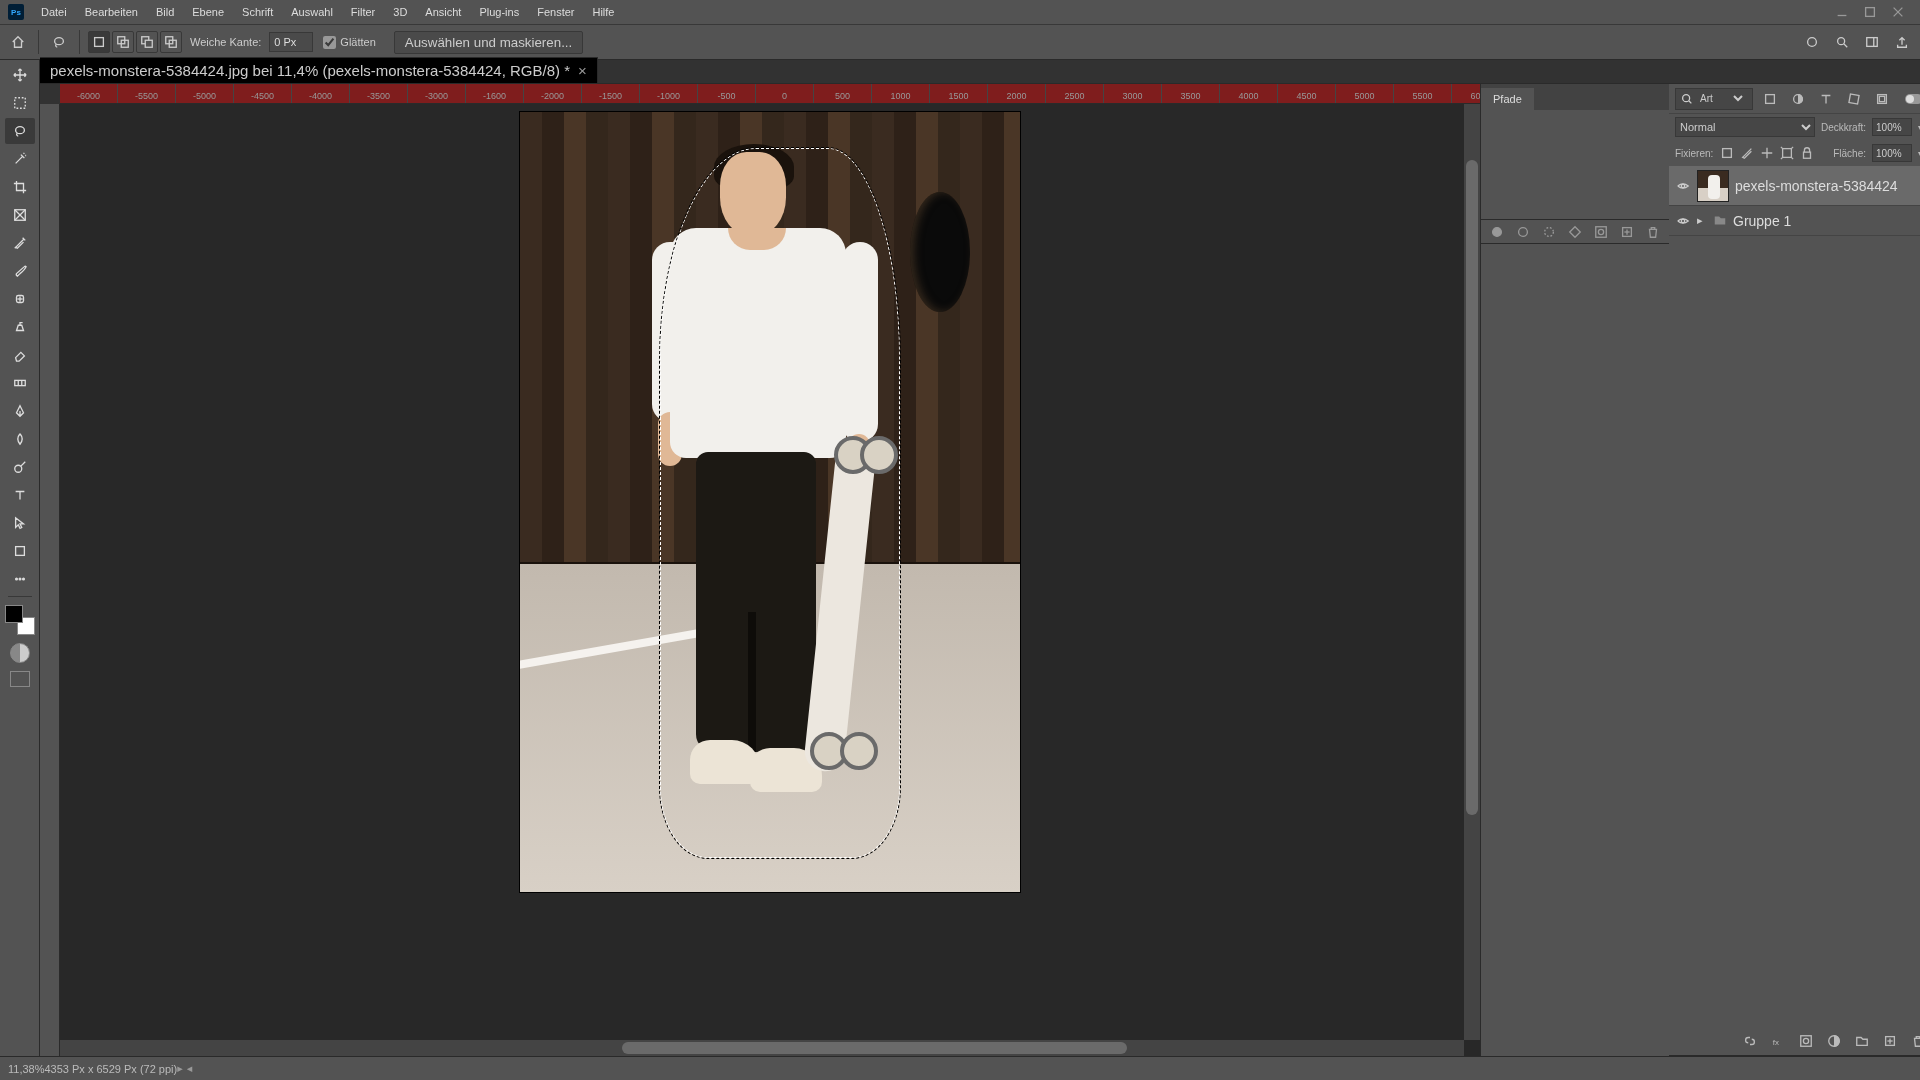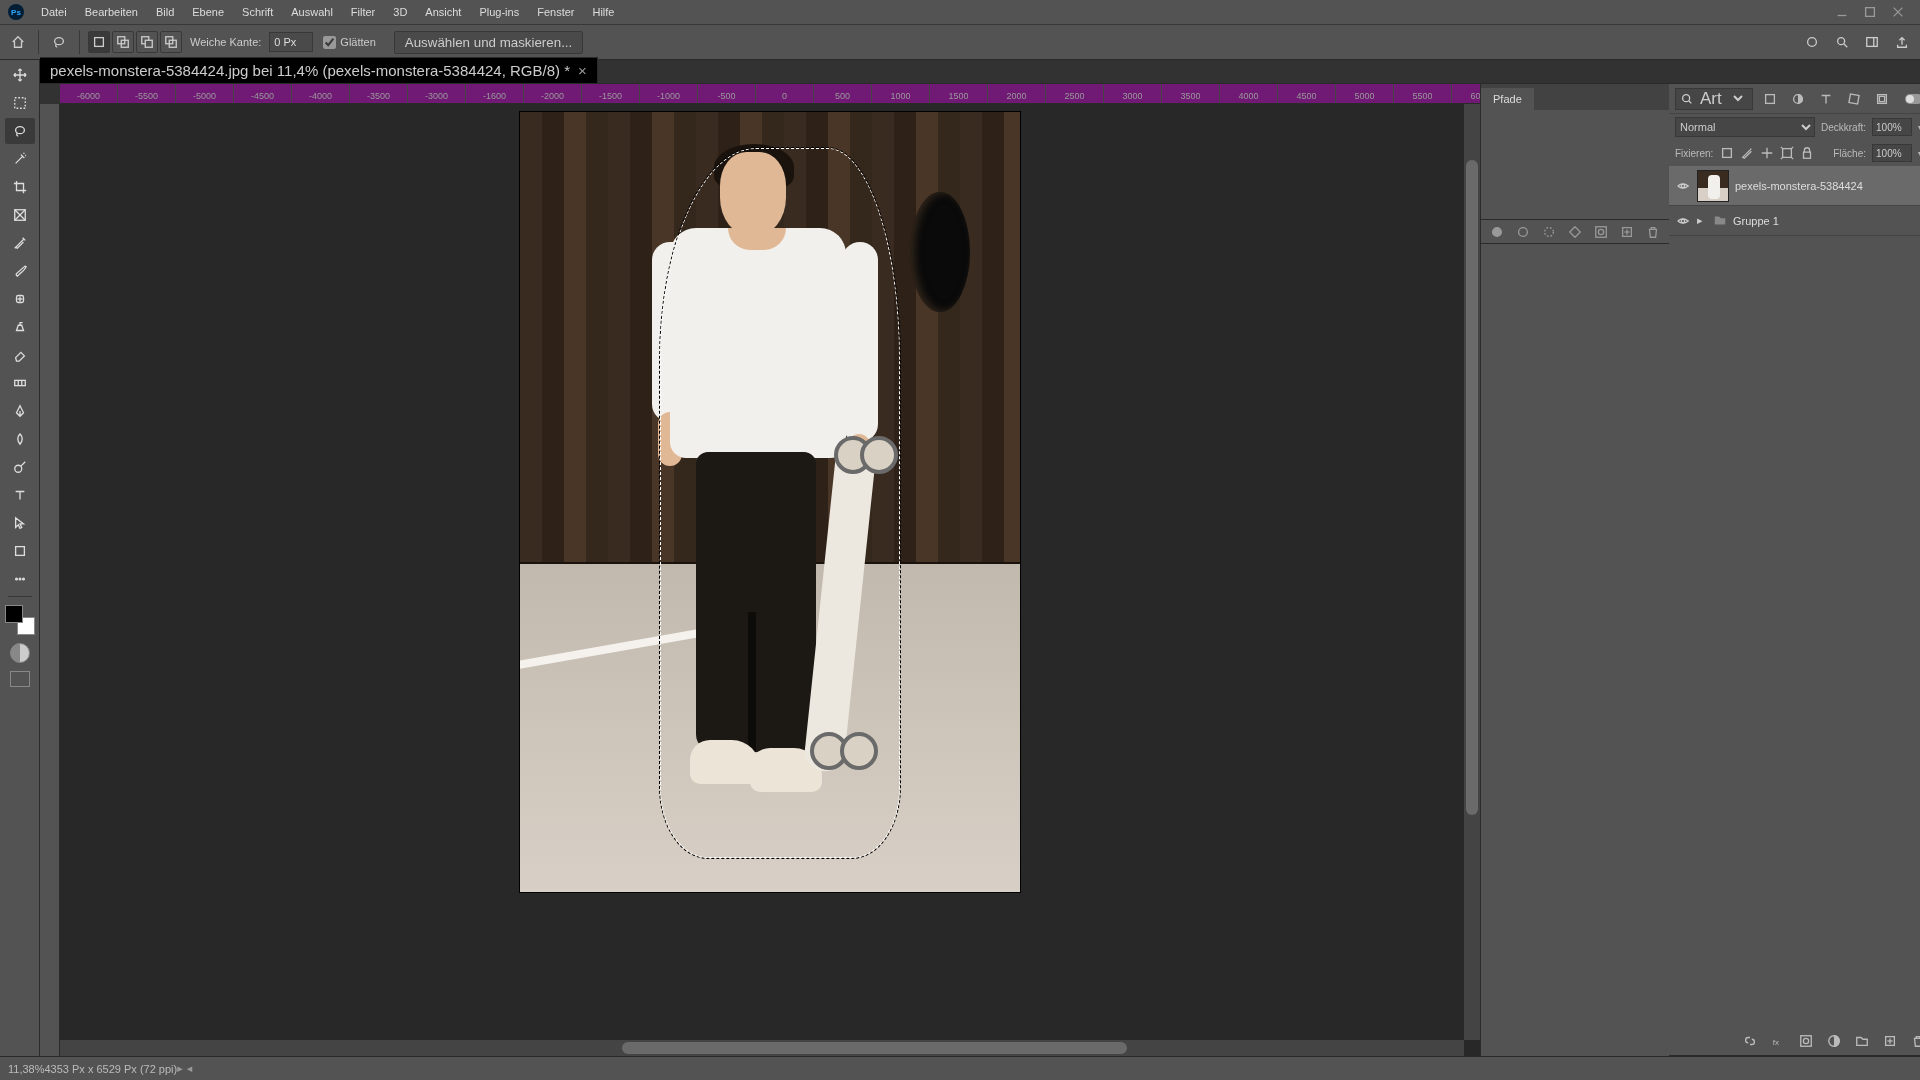--- a/index.html
+++ b/index.html
@@ -1,20 +1,20 @@
 <!DOCTYPE html>
 <html><head>
 <meta charset="utf-8">
 <style>
 * { margin: 0; padding: 0; box-sizing: border-box; font-family: 'Segoe UI', Tahoma, sans-serif; user-select: none; }
 body { background: #323232; color: #ccc; font-size: 11px; overflow: hidden; width: 1920px; height: 1080px; position: relative; }
 
 
 .menubar { height: 24px; background: #535353; display: flex; align-items: center; padding: 0 8px; gap: 0; }
-.app-icon { width: 16px; height: 16px; background: #001e36; border-radius: 8px; margin-right: 8px; display:flex; align-items:center; justify-content:center; color:#31a8ff; font-size:8px; font-weight:bold;}
+.app-icon { width: 16px; height: 16px; background: #001e36; border-radius: 2px; margin-right: 8px; display:flex; align-items:center; justify-content:center; color:#31a8ff; font-size:8px; font-weight:bold;}
 .menu-item { padding: 0 9px; height: 24px; line-height: 24px; cursor: pointer; color: #ddd; }
 .win-controls { margin-left: auto; display: flex; gap: 0; }
 .win-btn { width: 28px; height: 20px; display: flex; align-items: center; justify-content: center; color: #999; }
 
 
 .optbar { height: 36px; background: #535353; border-top: 1px solid #383838; border-bottom: 1px solid #2a2a2a; display: flex; align-items: center; padding: 0 6px; gap: 4px; }
 .opt-btn { width: 24px; height: 24px; display: flex; align-items: center; justify-content: center; border-radius: 2px; }
 .opt-divider { width: 1px; height: 24px; background: #383838; margin: 0 4px; }
 .opt-sel-mode { display:flex; gap:2px; }
 .opt-sel-mode .opt-btn { width:22px; height:22px; border:1px solid #383838;}
@@ -37,21 +37,21 @@
 .tool.active { background: #3a3a3a; }
 .tool-sep { width: 24px; height: 1px; background: #383838; margin: 2px 0; }
 .fgbg { position: relative; width: 30px; height: 30px; margin-top: 4px; }
 .fgbg .fg { position: absolute; top: 0; left: 0; width: 18px; height: 18px; background: #000; border: 1px solid #888; }
 .fgbg .bg { position: absolute; bottom: 0; right: 0; width: 18px; height: 18px; background: #fff; border: 1px solid #888; }
 .mask-mode { width:20px; height:20px; border:1px solid #888; border-radius:50%; margin-top:6px; background:linear-gradient(90deg,#888 50%,#ccc 50%);}
 .screen-mode { width:20px; height:16px; border:1px solid #888; margin-top:6px;}
 
 
 .canvas-wrap { position: absolute; left: 40px; top: 84px; right: 440px; bottom: 24px; background: #323232; overflow: hidden; }
-.ruler-h { position: absolute; top: 0; left: 20px; right: 0; height: 20px; background: #701a75; border-bottom: 1px solid #2a2a2a; display:flex; align-items:center; overflow:hidden; font-size:9px; color:#999;}
+.ruler-h { position: absolute; top: 0; left: 20px; right: 0; height: 20px; background: #7f1d1d; border-bottom: 1px solid #2a2a2a; display:flex; align-items:center; overflow:hidden; font-size:9px; color:#999;}
 .ruler-h .tick { flex:0 0 auto; width:58px; text-align:center; border-right:1px solid #444; height:100%; display:flex; align-items:flex-end; justify-content:center; padding-bottom:2px;}
 .ruler-v { position: absolute; top: 20px; left: 0; bottom: 0; width: 20px; background: #535353; border-right: 1px solid #2a2a2a; }
 .canvas-inner { position: absolute; top: 20px; left: 20px; right: 0; bottom: 0; background: #282828; display:flex; align-items:flex-start; justify-content:center;}
 .doc { margin-top:8px; width: 500px; height: 780px; background: #c8bdb0; box-shadow: 0 0 0 1px #000; position:relative; overflow:hidden;}
 
 .wall { position:absolute; top:0; left:0; right:0; height:58%; background:
   repeating-linear-gradient(90deg, #3a2b20 0 22px, #2e2118 22px 44px, #4a3626 44px 66px, #34271c 66px 88px);
   border-bottom:2px solid #1a120c;}
 .porthole { position:absolute; top:80px; right:50px; width:60px; height:120px; background:#0a0a0a; border-radius:50%/50%; box-shadow:inset 4px 0 8px rgba(80,60,40,.6);}
 .ground { position:absolute; bottom:0; left:0; right:0; height:42%; background:linear-gradient(#c2b9ae,#d8d0c6);}
@@ -91,39 +91,39 @@
 .panel-tabs { height:26px; background:#424242; display:flex; align-items:end;}
 .ptab { padding:5px 12px; color:#aaa; font-size:11px;}
 .ptab.active { background:#535353; color:#ddd; }
 .panel-body { flex:1; }
 
 .paths-actions { height:24px; display:flex; justify-content:flex-end; align-items:center; gap:10px; padding:0 8px; border-top:1px solid #2a2a2a;}
 .pa-icon { width:16px; height:16px; color:#999; display:flex; align-items:center; justify-content:center;}
 
 .layers-top { height:30px; display:flex; align-items:center; padding:0 6px; gap:6px; border-bottom:1px solid #444;}
 .ly-search { display:flex; align-items:center; gap:2px; background:#464646; border:1px solid #383838; height:22px; padding:0 4px; width:78px;}
-.ly-search select{background:transparent;border:none;color:#ccc;font-size:17px;width:50px;}
+.ly-search select{background:transparent;border:none;color:#ccc;font-size:10px;width:50px;}
 .ly-filter { width:22px; height:22px; display:flex; align-items:center; justify-content:center; color:#bbb;}
 .ly-toggle { margin-left:auto; width:18px;height:10px;background:#999;border-radius:5px;position:relative;}
 .ly-toggle::after{content:"";position:absolute;width:8px;height:8px;background:#ddd;border-radius:50%;top:1px;left:1px;}
 .ly-row2 { height:26px; display:flex; align-items:center; padding:0 6px; gap:6px; font-size:10px; color:#bbb;}
 .ly-select{background:#464646;border:1px solid #383838;color:#ccc;height:20px;font-size:11px;}
 .ly-num{background:#464646;border:1px solid #383838;color:#ccc;height:18px;width:40px;font-size:10px;padding:0 3px;}
 .lock-icons{display:flex;gap:4px;}
 .lock-icons span{width:16px;height:16px;display:flex;align-items:center;justify-content:center;color:#bbb;}
 
 .layer-list{ min-height:60px; }
 .layer-item { height:40px; display:flex; align-items:center; gap:6px; padding:0 6px; border-bottom:1px solid #444;}
 .layer-item.selected { background:#6a6a6a;}
 .eye { width:16px;height:16px; display:flex;align-items:center;justify-content:center;color:#ccc;}
 .thumb { width:32px; height:32px; background:#888; border:1px solid #222; position:relative; overflow:hidden;}
 .thumb.person-th{background:linear-gradient(#3a2b20 58%,#d8d0c6 58%);}
 .thumb.person-th::after{content:"";position:absolute;left:10px;top:4px;width:12px;height:24px;background:#f2f0ec;border-radius:4px;}
 .chev { width:10px; color:#ccc;}
-.ly-name { color:#ddd; font-size:11px;}
+.ly-name { color:#ddd; font-size:14px;}
 .group-item{height:30px;}
 
 .layers-actions { margin-top:auto; height:28px; display:flex; justify-content:flex-end; align-items:center; gap:12px; padding:0 3px;}
 .la-icon { width:16px; height:16px; color:#bbb; display:flex; align-items:center; justify-content:center;}
 
 
 .statusbar { position:absolute; left:0; right:0; bottom:0; height:24px; background:#535353; border-top:1px solid #2a2a2a; display:flex; align-items:center; padding:0 8px; gap:0; color:#bbb;}
 .status-chev{color:#999;}
 
 svg { width:14px; height:14px; fill:none; stroke:currentColor; stroke-width:1.5;}

